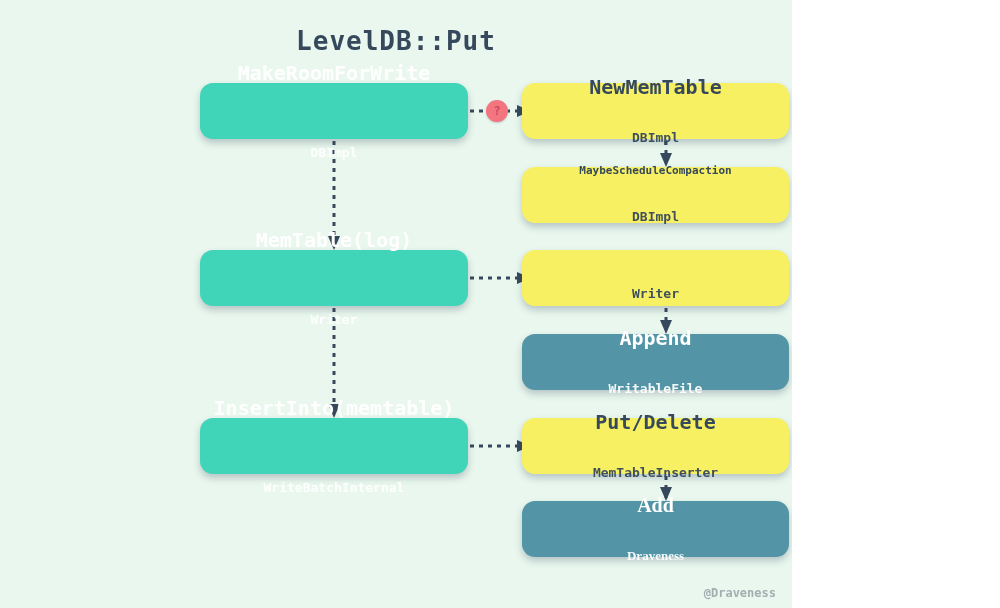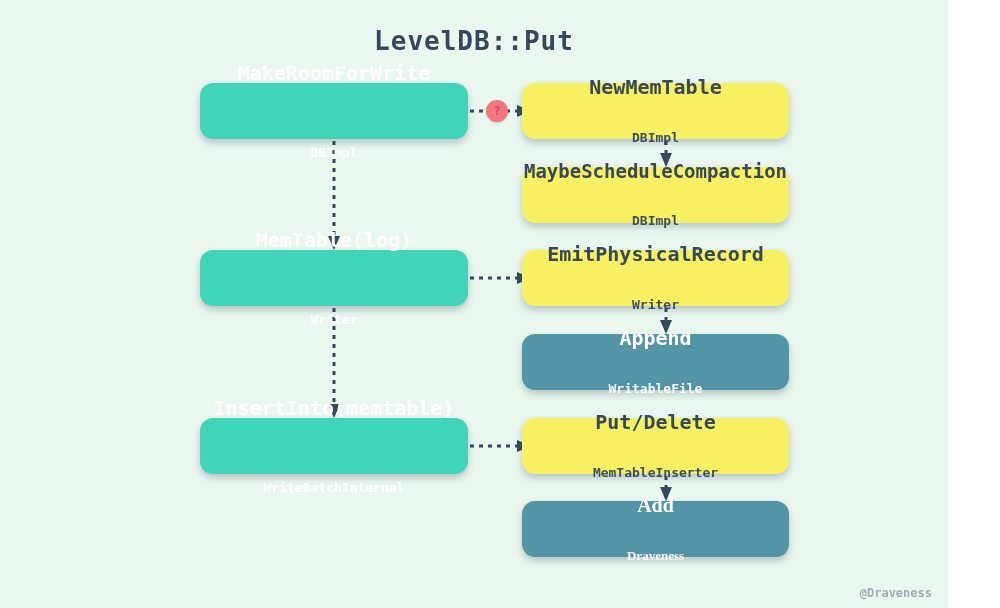--- a/index.html
+++ b/index.html
@@ -9,21 +9,21 @@
     --steel:#5395a6;
     --ink:#36495c;
     --pink:#f4747f;
     --pink_glyph:#c54f5b;
     --watermark:#a3aeb0;
   }
   html,body{margin:0;padding:0;}
   body{font-family:"DejaVu Sans Mono","Liberation Mono",monospace;}
   .canvas{
     position:relative;
-    width:948px;height:608px;
+    width:792px;height:608px;
     background:var(--background);
     overflow:hidden;
   }
   .diagram-title{
     position:absolute;left:0;right:0;top:26px;
     text-align:center;
     font-size:26px;font-weight:bold;
     color:var(--ink);
     letter-spacing:1px;
   }
@@ -35,21 +35,21 @@
     align-items:center;justify-content:center;
     box-shadow:0 4px 7px rgba(54,73,92,.28);
     box-sizing:border-box;
   }
   .node.teal{background:var(--teal);color:#ffffff;}
   .node.yellow{background:var(--yellow);color:var(--ink);}
   .node.steel{background:var(--steel);color:#ffffff;}
   .node-title{
     font-size:20px;font-weight:bold;line-height:1.1;white-space:nowrap;
   }
-  .node-title.long{font-size:19px;}
+  .node-title.long{font-size:11px;}
   .node-subtitle{
     font-size:13px;font-weight:bold;line-height:1.15;white-space:nowrap;
     opacity:.95;
     margin-top:33px;
   }
   .connector-layer{position:absolute;left:0;top:0;width:1000px;height:608px;}
   .edge{
     stroke:var(--ink);
     stroke-width:3;
     stroke-dasharray:4 5;
@@ -115,21 +115,20 @@
 
   <div class="node yellow col-right row-1">
     <div class="node-title">NewMemTable</div>
     <div class="node-subtitle">DBImpl</div>
   </div>
   <div class="node yellow col-right row-2">
     <div class="node-title long">MaybeScheduleCompaction</div>
     <div class="node-subtitle">DBImpl</div>
   </div>
   <div class="node yellow col-right row-3">
-    <div class="node-title">EmitPhysicalRecord</div>
     <div class="node-subtitle">Writer</div>
   </div>
   <div class="node steel col-right row-4">
     <div class="node-title">Append</div>
     <div class="node-subtitle">WritableFile</div>
   </div>
   <div class="node yellow col-right row-5">
     <div class="node-title">Put/Delete</div>
     <div class="node-subtitle">MemTableInserter</div>
   </div>

